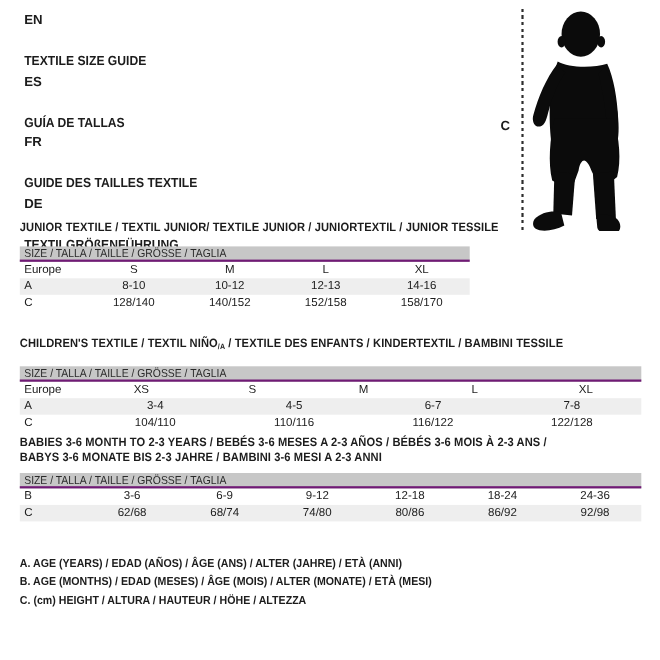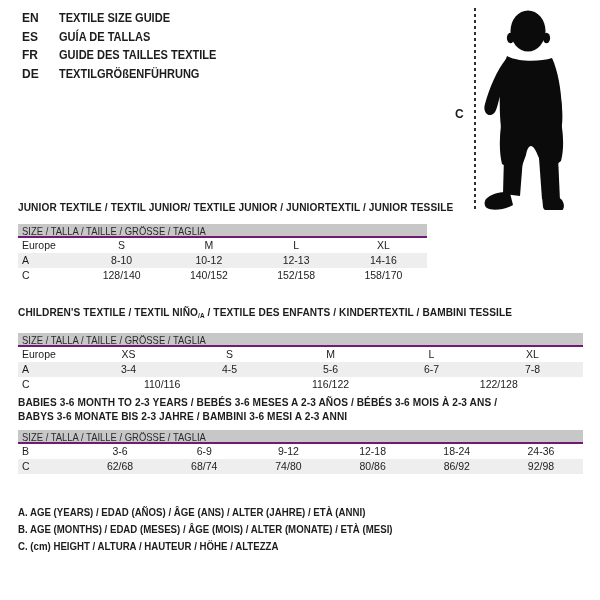--- a/index.html
+++ b/index.html
@@ -5,21 +5,21 @@
   html,body { margin:0; padding:0; }
   body {
     width:600px; height:600px; background:#ffffff;
     font-family:"Liberation Sans", sans-serif; color:#1c1c1c;
     position:relative; overflow:hidden;
   }
   .condensed { transform:scaleX(0.92); transform-origin:left center; white-space:nowrap; }
 
   
   .lang-block { position:absolute; top:9px; left:22px; }
-  .lang-row { display:flex; line-height:18.6px; font-size:12px; font-weight:bold; }
+  .lang-row { display:flex; line-height:18.6px; font-size:12px; font-weight:bold;flex-direction:column; }
   .lang-code { width:37px; flex:0 0 37px; }
   .lang-title { transform:scaleX(0.92); transform-origin:left center; white-space:nowrap; }
 
   
   .height-line {
     position:absolute; left:474px; top:8px; width:2px; height:202px;
     background:repeating-linear-gradient(to bottom, #2e2e2e 0 3px, transparent 3px 6px);
   }
   .figure-label { position:absolute; left:455px; top:107px; font-size:12px; font-weight:bold; }
   .baby-svg { position:absolute; left:482px; top:8px; }
@@ -136,26 +136,26 @@
           <div class="tcell">XS</div>
           <div class="tcell">S</div>
           <div class="tcell">M</div>
           <div class="tcell">L</div>
           <div class="tcell">XL</div>
         </div>
         <div class="trow shaded">
           <div class="tlabel">A</div>
           <div class="tcell">3-4</div>
           <div class="tcell">4-5</div>
-          <div class="tcell">5-6</div>
           <div class="tcell">6-7</div>
           <div class="tcell">7-8</div>
         </div>
         <div class="trow">
           <div class="tlabel">C</div>
+          <div class="tcell">104/110</div>
           <div class="tcell">110/116</div>
           <div class="tcell">116/122</div>
           <div class="tcell">122/128</div>
         </div>
       </div>
   </div>
 
   <div class="section sec-3">
     <div class="sec-title condensed">
         <div><span>BABIES 3-6 MONTH TO 2-3 YEARS / BEBÉS 3-6 MESES A 2-3 AÑOS / BÉBÉS 3-6 MOIS À 2-3 ANS /</span></div>

